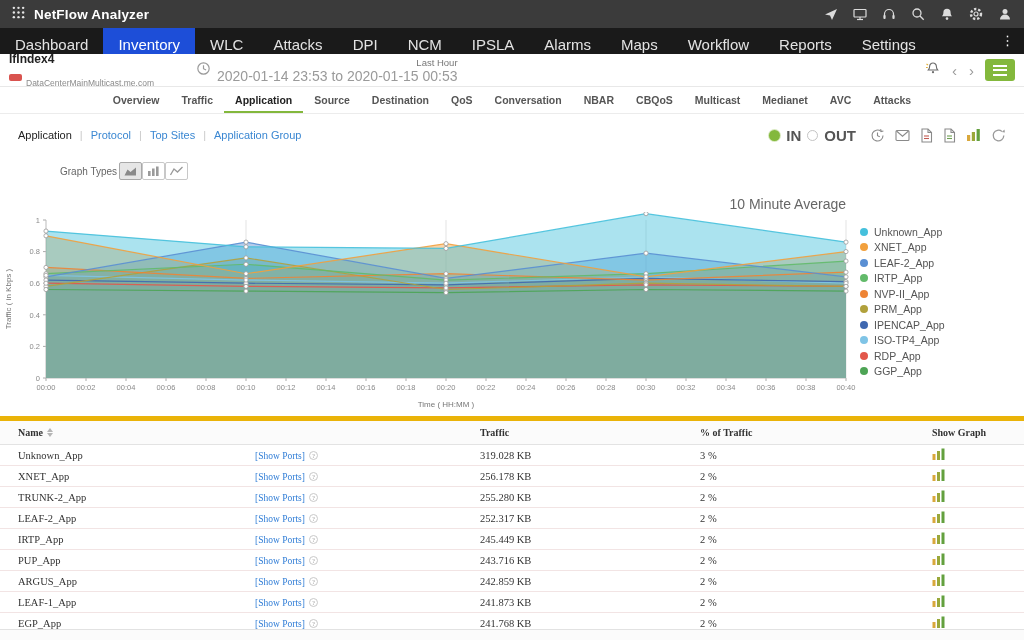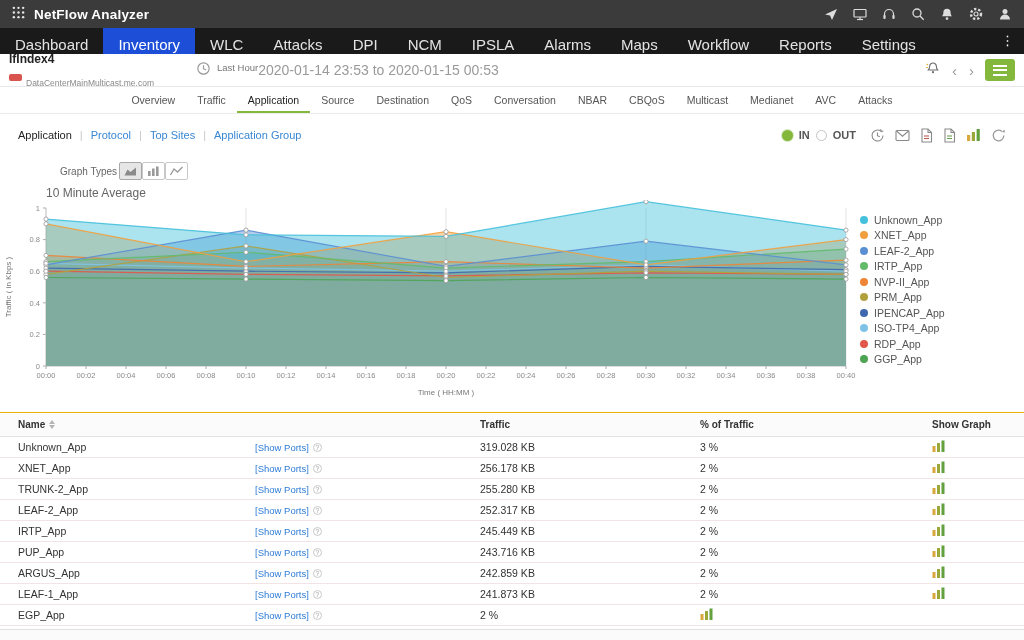--- a/index.html
+++ b/index.html
@@ -20,67 +20,67 @@
   .nav-kebab { margin-left:auto; color:#fff; font-size:13px; line-height:26px; padding:0 10px; cursor:pointer; }
 
   
   .subheader { height:33px; display:flex; align-items:center; padding:0 9px; border-bottom:1px solid #e8e8e8; flex:none; }
   .dev { display:flex; flex-direction:column; justify-content:center; }
   .dev-name { font-size:12px; font-weight:bold; color:#222; }
   .dev-sub { display:flex; align-items:center; gap:4px; margin-top:1px; }
   .red-badge { width:13px; height:7px; background:#d9534f; border-radius:2px; }
   .dev-host { font-size:8.5px; color:#8a8a8a;margin-top:11px; }
   .timeblk { display:flex; align-items:center; gap:6px; margin-left:42px; }
-  .timetxt { display:flex; flex-direction:row; }
+  .timetxt { display:flex; flex-direction:column;align-items:flex-end; }
   .time-label { font-size:9.5px; color:#777; }
   .time-range { font-size:14px; color:#9a9a9a; }
   .sub-right { margin-left:auto; display:flex; align-items:center; gap:10px; }
   .chev { font-size:15px; color:#9a9a9a; line-height:1; cursor:pointer; padding:0 1px; }
   .menu-btn { width:30px; height:22px; background:#83b83c; border-radius:3px; display:flex; flex-direction:column;
     justify-content:center; align-items:center; gap:2.5px; cursor:pointer; }
   .menu-btn i { display:block; width:14px; height:2px; background:#fff; }
 
   
-  .tabsrow { height:27px; display:flex; justify-content:center; border-bottom:1px solid #ececec; flex:none; }
+  .tabsrow { height:27px; display:flex; justify-content:center; border-bottom:1px solid #ececec; flex:none;font-weight:bold; }
   .tab { font-size:10.5px; color:#555; line-height:26px; padding:0 11px; cursor:pointer; }
   .tab.active { color:#222; box-shadow: inset 0 -2px 0 #83b83c; }
 
   
   .subnavrow { height:26px; margin-top:8px; display:flex; align-items:center; padding:0 18px; flex:none; }
   .snl { font-size:11px; color:#3a87d2; cursor:pointer; }
   .snl.active { color:#222; cursor:default; }
   .snl-sep { color:#c9c9c9; margin:0 8px; font-size:11px; }
   .io { margin-left:auto; display:flex; align-items:center; gap:6px; }
   .dot-g { width:11px; height:11px; border-radius:50%; background:#83b83c; box-shadow:0 0 0 1px #d7e8bd; cursor:pointer; }
   .dot-e { width:11px; height:11px; border-radius:50%; background:#fff; border:1px solid #c4c4c4; cursor:pointer; }
-  .io-lab { font-size:11px; color:#555; font-weight:bold; }
+  .io-lab { font-size:15px; color:#555; font-weight:bold; }
   .subnav-icons { display:flex; align-items:center; gap:10px; margin-left:14px; }
   .subnav-icons svg { display:block; cursor:pointer; }
 
   
   .gtypes { margin:14px 0 0 60px; display:flex; align-items:center; flex:none; }
   .gt-label { font-size:10px; color:#666; margin-right:2px; }
   .gt-btn { width:23px; height:18px; border:1px solid #c8c8c8; background:#fff; border-radius:2px;
     display:flex; align-items:center; justify-content:center; cursor:pointer; }
   .gt-btn.sel { background:#e6e6e6; border-color:#a8a8a8; }
 
   
-  .chart-title { margin:6px 0 0 46px; width:800px; text-align:left; font-size:12px; color:#666; flex:none; }
+  .chart-title { margin:16px 0 0 46px; width:800px; text-align:right; font-size:14px; color:#666; flex:none; }
   .chart-flex { display:flex; flex:none; }
   .chart-box { width:860px; }
   .legend { width:160px; padding-top:14px; display:flex; flex-direction:column; gap:4.5px; }
   .leg-item { display:flex; align-items:center; gap:6px; height:11px; cursor:pointer; }
   .leg-dot { width:8px; height:8px; border-radius:50%; flex:none; }
   .leg-lab { font-size:10.5px; color:#555; }
   svg text { font-family:"Liberation Sans", sans-serif; }
   .tick { font-size:7.5px; fill:#8a8a8a; }
   .axlab { font-size:8px; fill:#777; }
 
   
-  .tbl { margin-top:8px; border-top:1px solid #eab308; flex:none; }
+  .tbl { border-top:5px solid #eab308; flex:none;font-family:Liberation Serif, serif; }
   .thead, .trow { display:grid; grid-template-columns:237px 225px 220px 232px 1fr; align-items:center; padding-left:18px; }
   .thead { height:24px; background:#fbfbfb; border-bottom:1px solid #e3e3e3; font-size:10px; color:#333; font-weight:bold; }
   .trow { height:21px; border-bottom:1px solid #f2e4e4; font-size:10.5px; color:#333; }
   .h-name { display:flex; align-items:center; gap:4px; }
   .sortgl { display:flex; flex-direction:column; gap:1px; cursor:pointer; }
   .sortgl i { display:block; width:0; height:0; border-left:3px solid transparent; border-right:3px solid transparent; }
   .sortgl .up { border-bottom:4px solid #b5b5b5; }
   .sortgl .dn { border-top:4px solid #b5b5b5; }
   .ports a { color:#2e7cd6; font-size:9.5px; text-decoration:none; cursor:pointer; }
   .q { display:inline-block; width:9px; height:9px; border:1px solid #c9c9c9; border-radius:50%;
@@ -593,20 +593,21 @@
           <div>2 %</div>
           <div class="c-graph"><span><svg width="13" height="12" viewBox="0 0 13 12">
                 <rect x="0.5" y="6" width="3" height="6" fill="#d9a83c"></rect>
                 <rect x="5" y="3" width="3" height="9" fill="#9aa83a"></rect>
                 <rect x="9.5" y="0.5" width="3" height="11.5" fill="#63a03e"></rect>
               </svg></span></div>
         </div>
         <div class="trow">
           <div>EGP_App</div>
           <div class="ports"><a>[Show Ports]</a><span class="q">?</span></div>
+          <div>241.768 KB</div>
           <div>2 %</div>
           <div class="c-graph"><span><svg width="13" height="12" viewBox="0 0 13 12">
                 <rect x="0.5" y="6" width="3" height="6" fill="#d9a83c"></rect>
                 <rect x="5" y="3" width="3" height="9" fill="#9aa83a"></rect>
                 <rect x="9.5" y="0.5" width="3" height="11.5" fill="#63a03e"></rect>
               </svg></span></div>
         </div>
       </div>
   </div>
 

